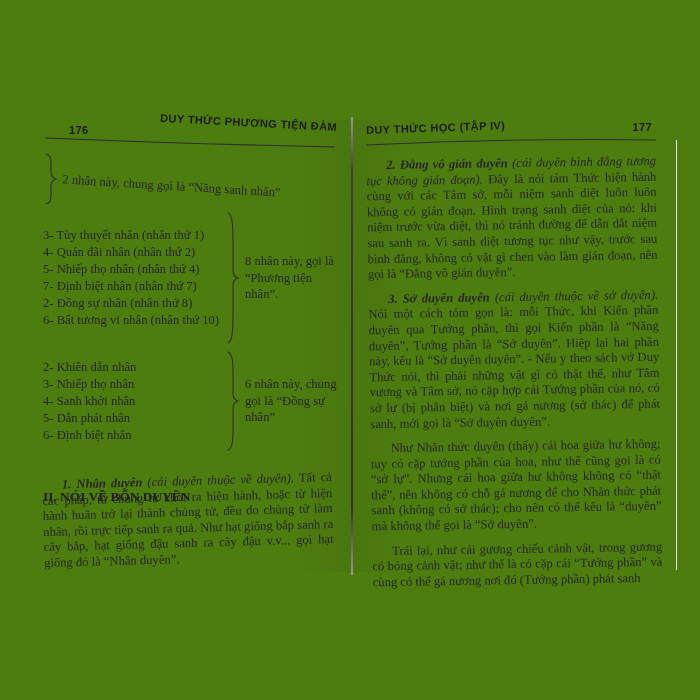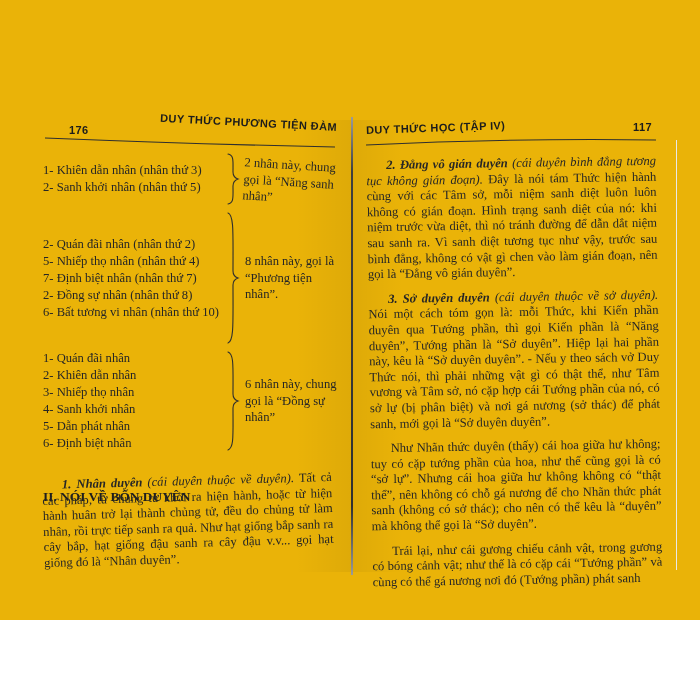--- a/index.html
+++ b/index.html
@@ -1,17 +1,17 @@
 <!DOCTYPE html>
 <html><head>
 <meta charset="utf-8">
 <style>
   html,body{margin:0;padding:0;background:#ffffff;}
   .canvas{
-    position:relative;width:700px;height:620px;background:#eab308;overflow:hidden;
+    position:relative;width:700px;height:700px;background:#4d7c0f;overflow:hidden;
     font-family:"Liberation Serif","DejaVu Serif",serif;color:#262626;
   }
   
   .spine{
     position:absolute;left:351px;top:117px;width:2px;height:458px;
     background:linear-gradient(to bottom,#9a9a9a,#3f3f3f 12%,#303030 85%,#9a9a9a);
   }
   .gutter-shade-left{
     position:absolute;left:296px;top:120px;width:55px;height:452px;
     background:linear-gradient(to right,rgba(0,0,0,0),rgba(0,0,0,0.05));
@@ -70,51 +70,47 @@
       <span class="pnum">176</span>
       <span class="rtitle">DUY THỨC PHƯƠNG TIỆN ĐÀM</span>
       <svg class="rule" width="294" height="16" viewBox="0 0 294 16">
         <path d="M2,3 Q150,9 292,12" stroke="#2f2f2f" stroke-width="1.1" fill="none"></path>
       </svg>
     </div>
 
     <div class="lp-groups">
 
       <div class="group">
-        <div class="g-items">
-          <div>1- Khiên dẫn nhân (nhân thứ 3)</div>
-          <div>2- Sanh khởi nhân (nhân thứ 5)</div>
-        </div>
         <div class="g-brace">
           <svg class="brace-svg" width="14" height="54" viewBox="0 0 14 54">
             <path d="M2,2 C8,3 7,9 7,20 C7,24 9,26 12,27 C9,28 7,30 7,34 C7,45 8,51 2,52" stroke="#2e2e2e" stroke-width="1.1" fill="none" stroke-linecap="round"></path>
           </svg>
         </div>
         <div class="g-label tilt">2 nhân này, chung gọi là “Năng sanh nhân”</div>
       </div>
 
       <div class="group">
         <div class="g-items">
-          <div>2- Quán đãi nhân (nhân thứ 2)</div>
+          <div>3- Tùy thuyết nhân (nhân thứ 1)</div>
+          <div>4- Quán đãi nhân (nhân thứ 2)</div>
           <div>5- Nhiếp thọ nhân (nhân thứ 4)</div>
           <div>7- Định biệt nhân (nhân thứ 7)</div>
           <div>2- Đồng sự nhân (nhân thứ 8)</div>
           <div>6- Bất tương vi nhân (nhân thứ 10)</div>
         </div>
         <div class="g-brace">
           <svg class="brace-svg" width="14" height="134" viewBox="0 0 14 134">
             <path d="M2,2 C8,4 7,22 7,60 C7,64 9,66 12,67 C9,68 7,70 7,74 C7,112 8,130 2,132" stroke="#2e2e2e" stroke-width="1.1" fill="none" stroke-linecap="round"></path>
           </svg>
         </div>
         <div class="g-label">8 nhân này, gọi là “Phương tiện nhân”.</div>
       </div>
 
       <div class="group">
         <div class="g-items">
-          <div>1- Quán đãi nhân</div>
           <div>2- Khiên dẫn nhân</div>
           <div>3- Nhiếp thọ nhân</div>
           <div>4- Sanh khởi nhân</div>
           <div>5- Dẫn phát nhân</div>
           <div>6- Định biệt nhân</div>
         </div>
         <div class="g-brace">
           <svg class="brace-svg" width="14" height="102" viewBox="0 0 14 102">
             <path d="M2,2 C8,4 7,16 7,44 C7,48 9,50 12,51 C9,52 7,54 7,58 C7,86 8,98 2,100" stroke="#2e2e2e" stroke-width="1.1" fill="none" stroke-linecap="round"></path>
           </svg>
@@ -127,21 +123,21 @@
     <div class="section-heading">II. NÓI VỀ BỐN DUYÊN</div>
 
     <p class="lp-para"><span class="lead">1. Nhân duyên</span> <span class="paren">(cái duyên thuộc về duyên).</span> <span>Tất cả các pháp, từ chủng tử khởi ra hiện hành, hoặc từ hiện hành huân trở lại thành chủng tử, đều do chủng tử làm nhân, rồi trực tiếp sanh ra quả. Như hạt giống bắp sanh ra cây bắp, hạt giống đậu sanh ra cây đậu v.v... gọi hạt giống đó là “Nhân duyên”.</span></p>
 
   </div>
 
   <div class="page page-right">
 
     <div class="runhead">
       <span class="rtitle">DUY THỨC HỌC (TẬP IV)</span>
-      <span class="pnum">117</span>
+      <span class="pnum">177</span>
       <svg class="rule" width="292" height="16" viewBox="0 0 292 16">
         <path d="M0,12 Q145,5 290,7" stroke="#2f2f2f" stroke-width="1.1" fill="none"></path>
       </svg>
     </div>
 
     <div class="rp-body">
 
       <p><span class="lead">2. Đẳng vô gián duyên</span> <span class="paren">(cái duyên bình đẳng tương tục không gián đoạn).</span> <span>Đây là nói tám Thức hiện hành cùng với các Tâm sở, mỗi niệm sanh diệt luôn luôn không có gián đoạn. Hình trạng sanh diệt của nó: khi niệm trước vừa diệt, thì nó tránh đường để dẫn dắt niệm sau sanh ra. Vì sanh diệt tương tục như vậy, trước sau bình đẳng, không có vật gì chen vào làm gián đoạn, nên gọi là “Đẳng vô gián duyên”.</span></p>
 
       <p><span class="lead">3. Sở duyên duyên</span> <span class="paren">(cái duyên thuộc về sở duyên).</span> <span>Nói một cách tóm gọn là: mỗi Thức, khi Kiến phần duyên qua Tướng phần, thì gọi Kiến phần là “Năng duyên”, Tướng phần là “Sở duyên”. Hiệp lại hai phần này, kêu là “Sở duyên duyên”. - Nếu y theo sách vở Duy Thức nói, thì phải những vật gì có thật thể, như Tâm vương và Tâm sở, nó cặp hợp cái Tướng phần của nó, có sở lự (bị phân biệt) và nơi gá nương (sở thác) để phát sanh, mới gọi là “Sở duyên duyên”.</span></p>

